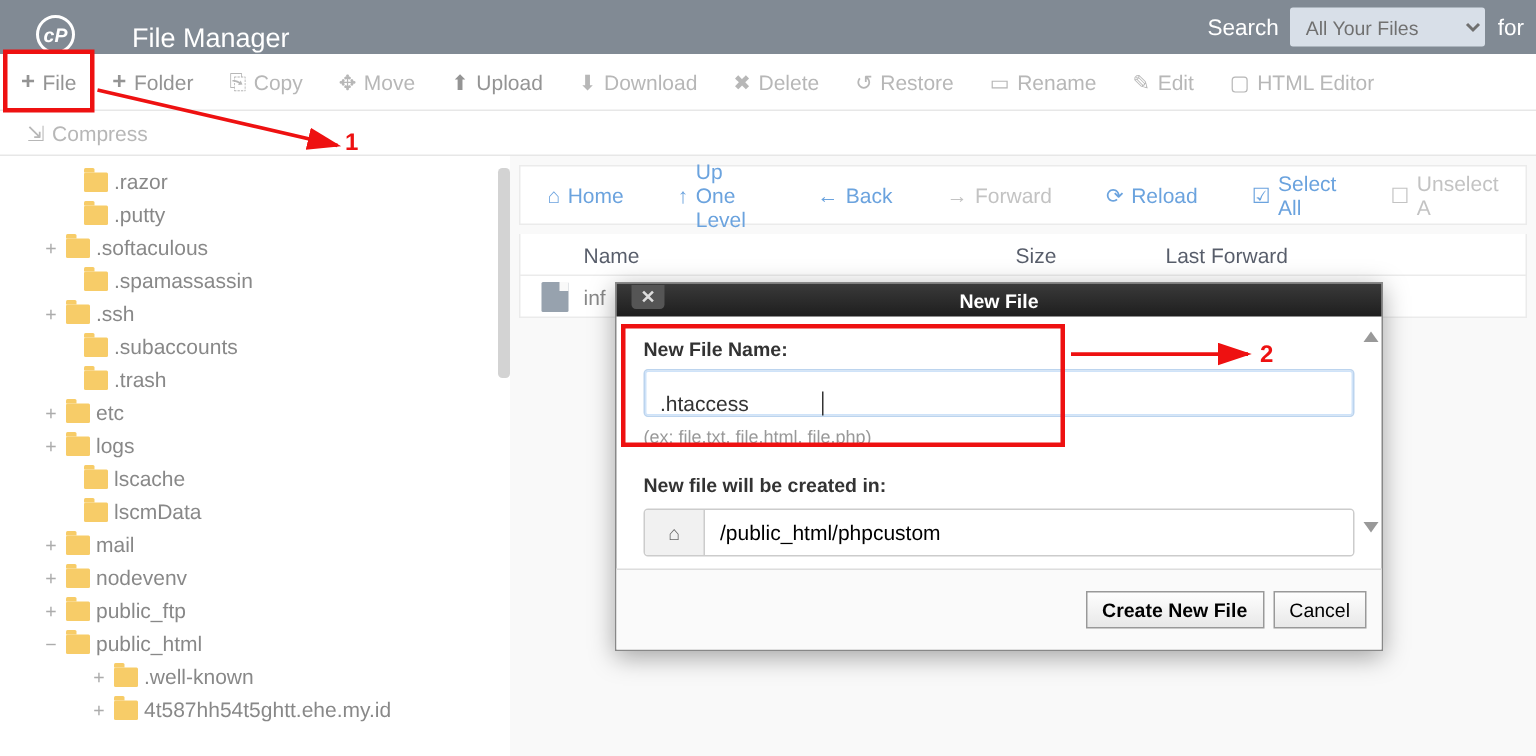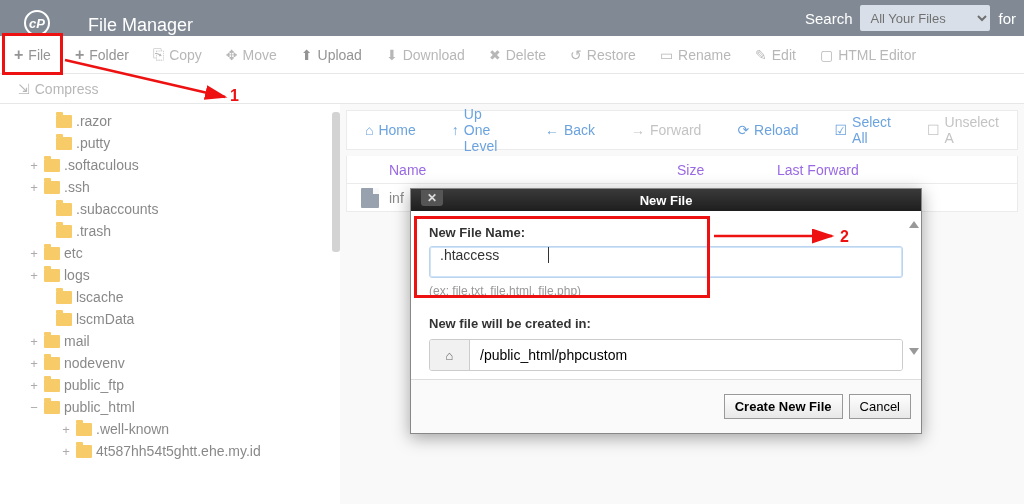--- a/index.html
+++ b/index.html
@@ -36,21 +36,21 @@
   .expander { width:12px; text-align:center; color:#888; font-size:13px; }
   .folder-ico { width:16px; height:13px; background:#f4b728; border-radius:1px; position:relative; display:inline-block;}
   .folder-ico::before { content:""; position:absolute; top:-3px; left:0; width:7px; height:3px; background:#f4b728; border-radius:1px 1px 0 0;}
   .scroll-hint { position:absolute; left:332px; top:112px; width:8px; height:140px; background:#c0c0c0; border-radius:3px;}
 
   
   .content { flex:1; background:#f6f6f6; position:relative; padding-top:6px;}
   .content-toolbar { background:#fff; margin:0 6px 6px 6px; height:40px; border:1px solid #e3e3e3; display:flex; align-items:center; font-size:14px;}
   .ctbtn { color:#2b7bd0; display:flex; align-items:center; gap:5px; padding:0 18px; cursor:pointer;}
   .ctbtn.gray { color:#aaa; }
-  .table-head { background:#fff; margin:0 6px; height:28px; border:1px solid #e3e3e3; border-top:none; display:flex; align-items:center; font-size:14px; color:#6d28d9;}
+  .table-head { background:#fff; margin:0 6px; height:28px; border:1px solid #e3e3e3; border-top:none; display:flex; align-items:center; font-size:14px; color:#0f172a;}
   .th-name { width:330px; padding-left:42px;}
   .th-size { width:100px;}
   .th-mod { flex:1;}
   .row { background:#fff; margin:0 6px; height:28px; border:1px solid #e3e3e3; border-top:none; display:flex; align-items:center; font-size:14px; color:#555;}
   .file-doc-ico { width:18px; height:20px; background:#6a7a8b; margin:0 10px 0 14px; border-radius:1px; position:relative;}
   .file-doc-ico::after{content:""; position:absolute; right:0; top:0; width:6px; height:6px; background:#f6f6f6;}
 
   
   .modal-wrap { position:absolute; left:410px; top:188px; width:512px; z-index:20; box-shadow:0 4px 16px rgba(0,0,0,0.35); background:#fff; border:1px solid #888;}
   .modal-title { background:linear-gradient(#3a3a3a,#1e1e1e); color:#fff; height:22px; display:flex; align-items:center; justify-content:center; font-size:13px; font-weight:bold; position:relative;}
@@ -155,20 +155,25 @@
       <div class="tree-item indent1">
         <span class="expander"></span>
         <span class="folder-ico"></span>
         <span>.putty</span>
       </div>
       <div class="tree-item ">
         <span class="expander">+</span>
         <span class="folder-ico"></span>
         <span>.softaculous</span>
       </div>
+      <div class="tree-item indent1">
+        <span class="expander"></span>
+        <span class="folder-ico"></span>
+        <span>.spamassassin</span>
+      </div>
       <div class="tree-item ">
         <span class="expander">+</span>
         <span class="folder-ico"></span>
         <span>.ssh</span>
       </div>
       <div class="tree-item indent1">
         <span class="expander"></span>
         <span class="folder-ico"></span>
         <span>.subaccounts</span>
       </div>
@@ -288,21 +293,21 @@
 
 <div class="modal-wrap">
   <div class="modal-title">
     <div class="modal-close">
         <span>✕</span>
       </div>
     <span>New File</span>
   </div>
   <div class="modal-body">
     <label>New File Name:</label>
-    <div class="fn-input" style="display:flex;align-items:flex-start;gap:48px;">
+    <div class="fn-input" style="display:flex;align-items:flex-end;gap:48px;">
         <span>.htaccess</span>
         <span class="caret"></span>
       </div>
     <div class="hint">(ex: file.txt, file.html, file.php)</div>
     <label class="will-label">New file will be created in:</label>
     <div class="path-row">
       <div class="path-home">
           <span>⌂</span>
         </div>
       <input class="path-input" value="/public_html/phpcustom" style="">

